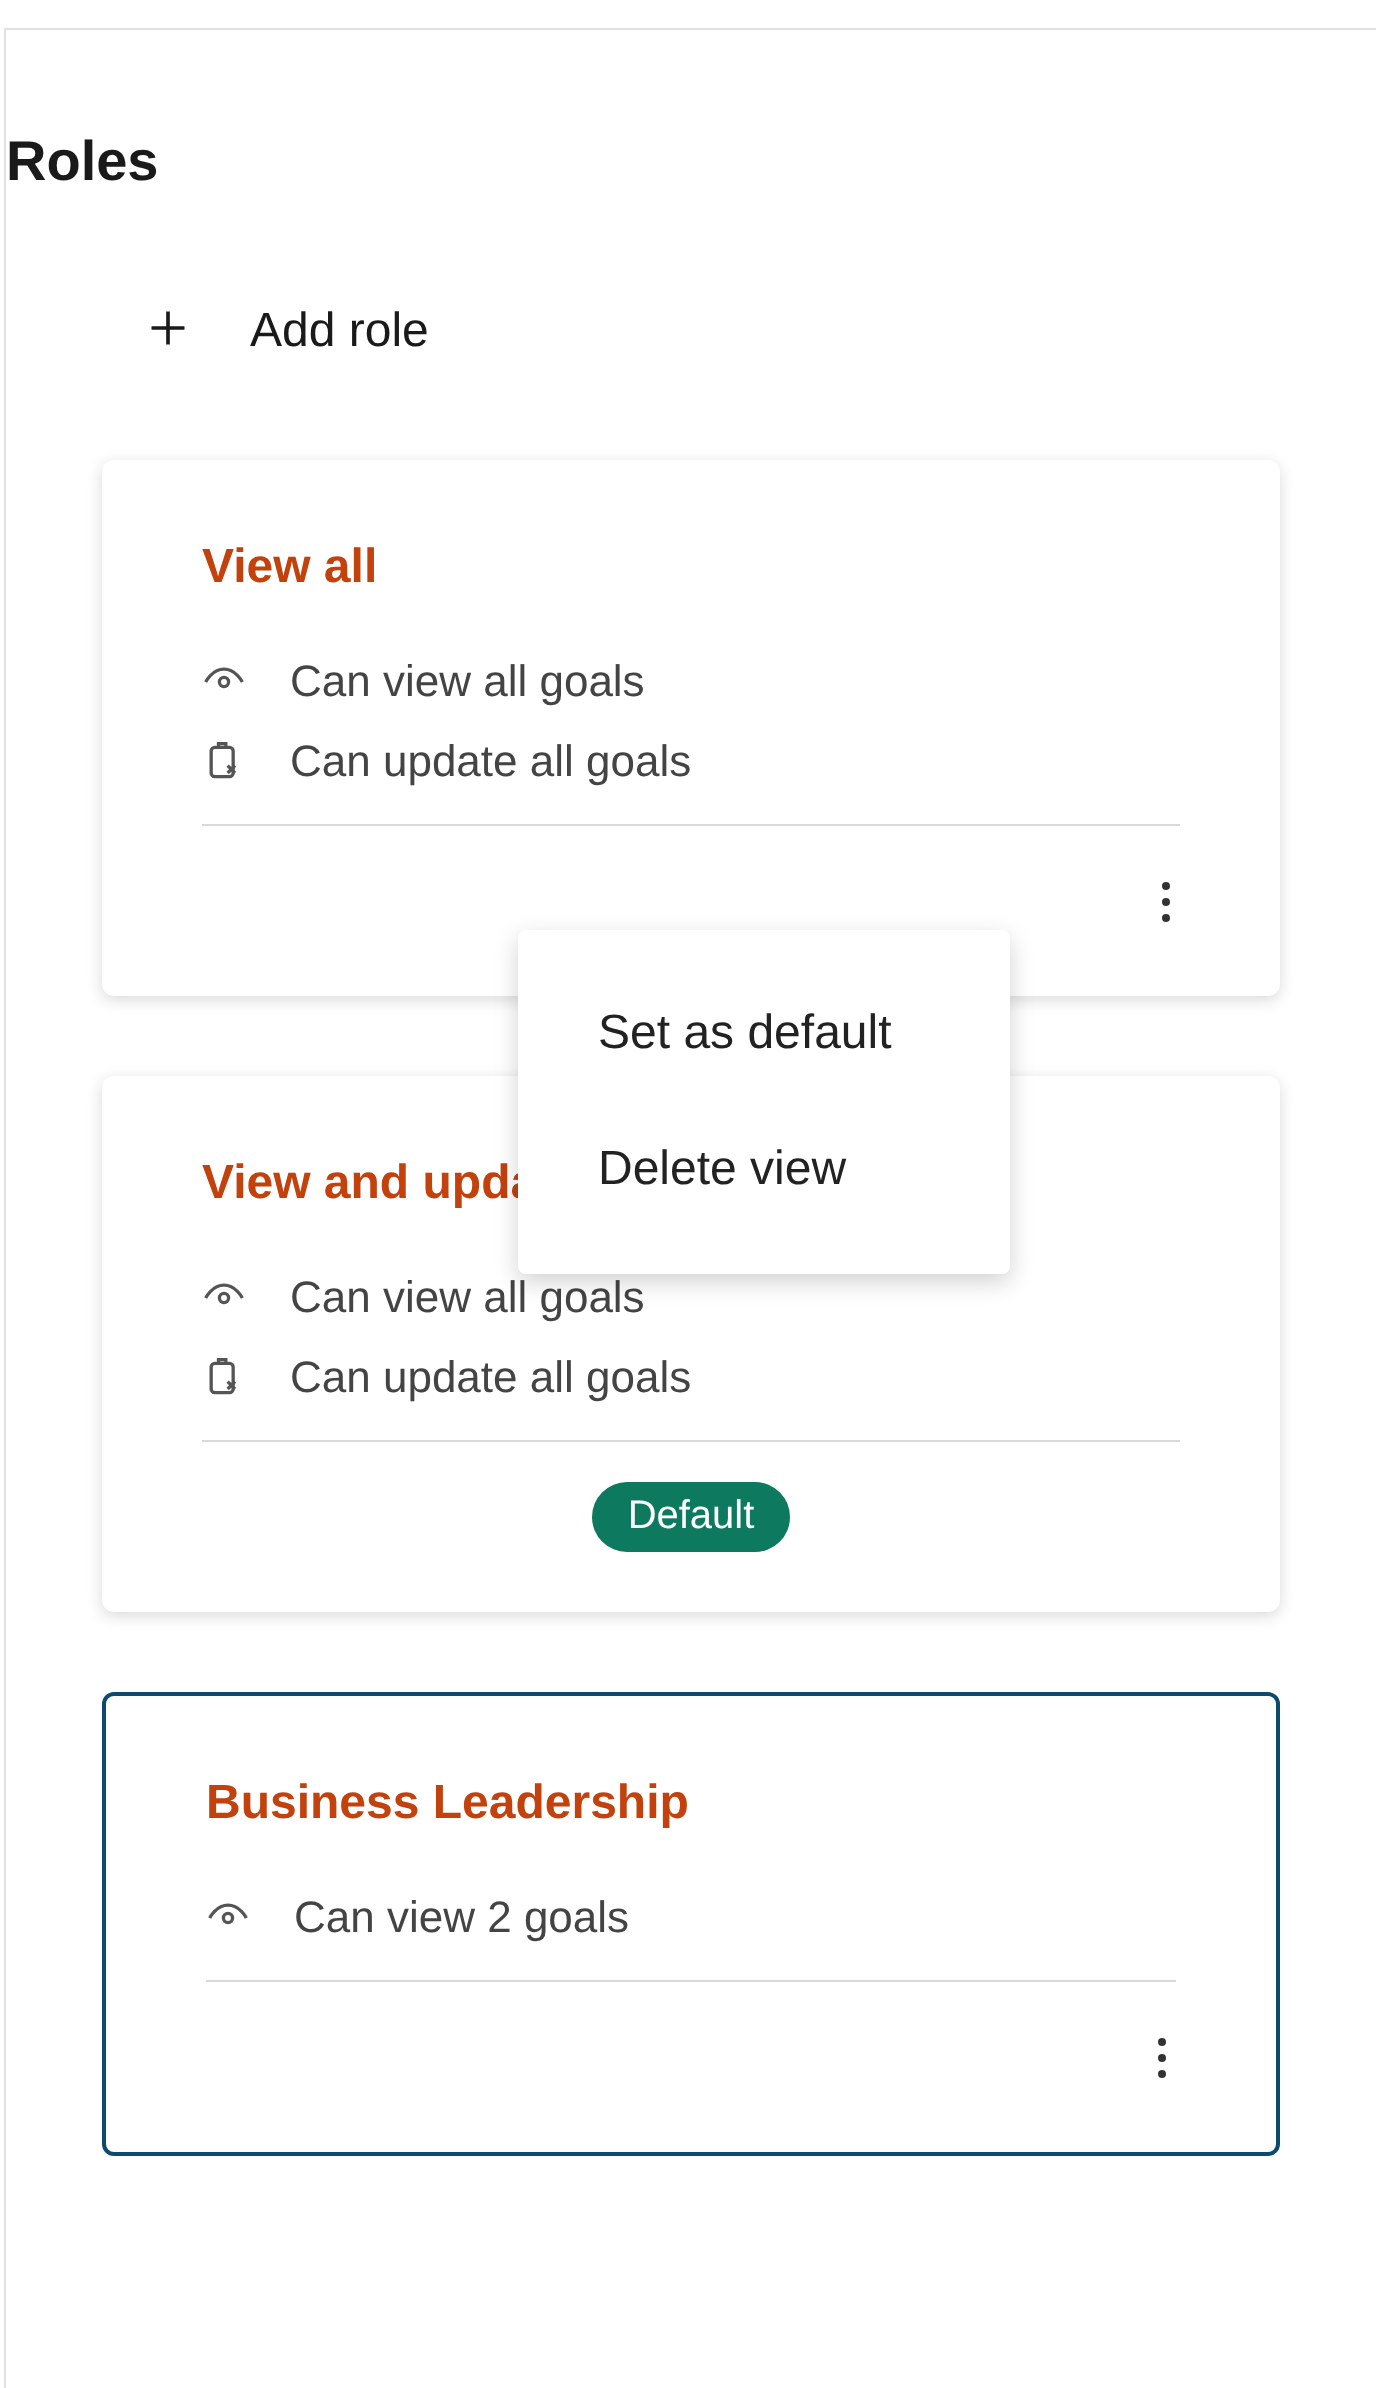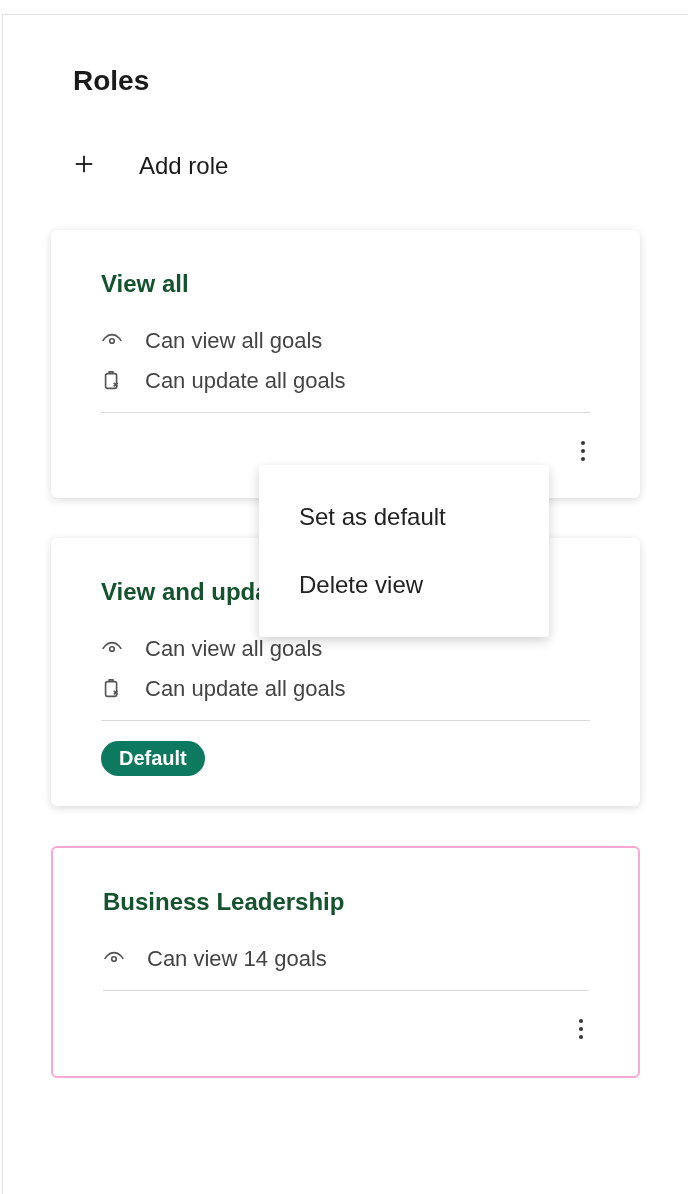--- a/index.html
+++ b/index.html
@@ -18,56 +18,55 @@
     border: 1px solid #e1e1e1;
     border-bottom: none;
     border-right: none;
     height: 1180px;
     padding-top: 50px;
   }
   .page-title {
     font-size: 28px;
     font-weight: 600;
     color: #1a1a1a;
-    margin-left: 70px;
     margin-bottom: 55px;
   }
   .add-role {
     display: flex;
     align-items: center;
     margin-left: 70px;
     margin-bottom: 50px;
     cursor: pointer;
-    gap: 44px;
+    gap: 30px;
   }
   .plus-icon {
     font-size: 26px;
     line-height: 1;
     color: #1a1a1a;
   }
   .add-role-label {
     font-size: 24px;
     color: #1a1a1a;
   }
   .card {
     background: #fff;
     border-radius: 6px;
     box-shadow: 0 2px 8px rgba(0,0,0,0.15);
     margin: 0 48px 40px 48px;
     padding: 40px 50px 25px 50px;
     position: relative;
   }
   .card.selected {
     box-shadow: none;
-    border: 2px solid #f9a8d4;
+    border: 2px solid #0c4a6e;
   }
   .card-title {
     font-size: 24px;
     font-weight: 600;
-    color: #14532d;
+    color: #c2410c;
     margin-bottom: 30px;
   }
   .perm-row {
     display: flex;
     align-items: center;
     gap: 22px;
     margin-bottom: 14px;
     text-align: right;
   }
   .perm-icon {
@@ -82,23 +81,22 @@
   }
   .divider {
     border: none;
     border-top: 1px solid #d9d9d9;
     margin-top: 18px;
     margin-bottom: 15px;
   }
   .card-footer {
     display: flex;
     align-items: center;
-    justify-content: flex-start;
+    justify-content: center;
     min-height: 45px;
-    font-weight: bold;
   }
   .badge {
     background: #0d7a5f;
     color: #fff;
     font-size: 20px;
     padding: 6px 18px;
     border-radius: 22px;
   }
   .kebab {
     color: #333;
@@ -106,21 +104,21 @@
     cursor: pointer;
     padding: 6px 4px;
     margin-left: auto;
   }
   .kebab svg { display:block; }
   .menu {
     position: absolute;
     background: #fff;
     box-shadow: 0 4px 12px rgba(0,0,0,0.18);
     border-radius: 4px;
-    width: 290px;
+    width: 246px;
     padding: 18px 0;
   }
   .menu-item {
     font-size: 24px;
     color: #222;
     padding: 20px 40px;
     cursor: pointer;
   }
 </style>
 </head>
@@ -204,21 +202,21 @@
 
   <div class="card selected">
     <div class="card-title">Business Leadership</div>
     <div class="perm-row">
       <span class="perm-icon">
         <svg viewBox="0 0 24 24" width="22" height="22" fill="none" stroke="currentColor" stroke-width="1.8">
             <path d="M2 12s3.5-7 10-7 10 7 10 7"></path>
             <circle cx="12" cy="12" r="2.5"></circle>
           </svg>
       </span>
-      <span class="perm-text">Can view 14 goals</span>
+      <span class="perm-text">Can view 2 goals</span>
     </div>
     <hr class="divider">
     <div class="card-footer">
       <span class="kebab">
         <svg width="6" height="24" viewBox="0 0 6 24" fill="currentColor">
             <circle cx="3" cy="4" r="2"></circle>
             <circle cx="3" cy="12" r="2"></circle>
             <circle cx="3" cy="20" r="2"></circle>
           </svg>
       </span>

